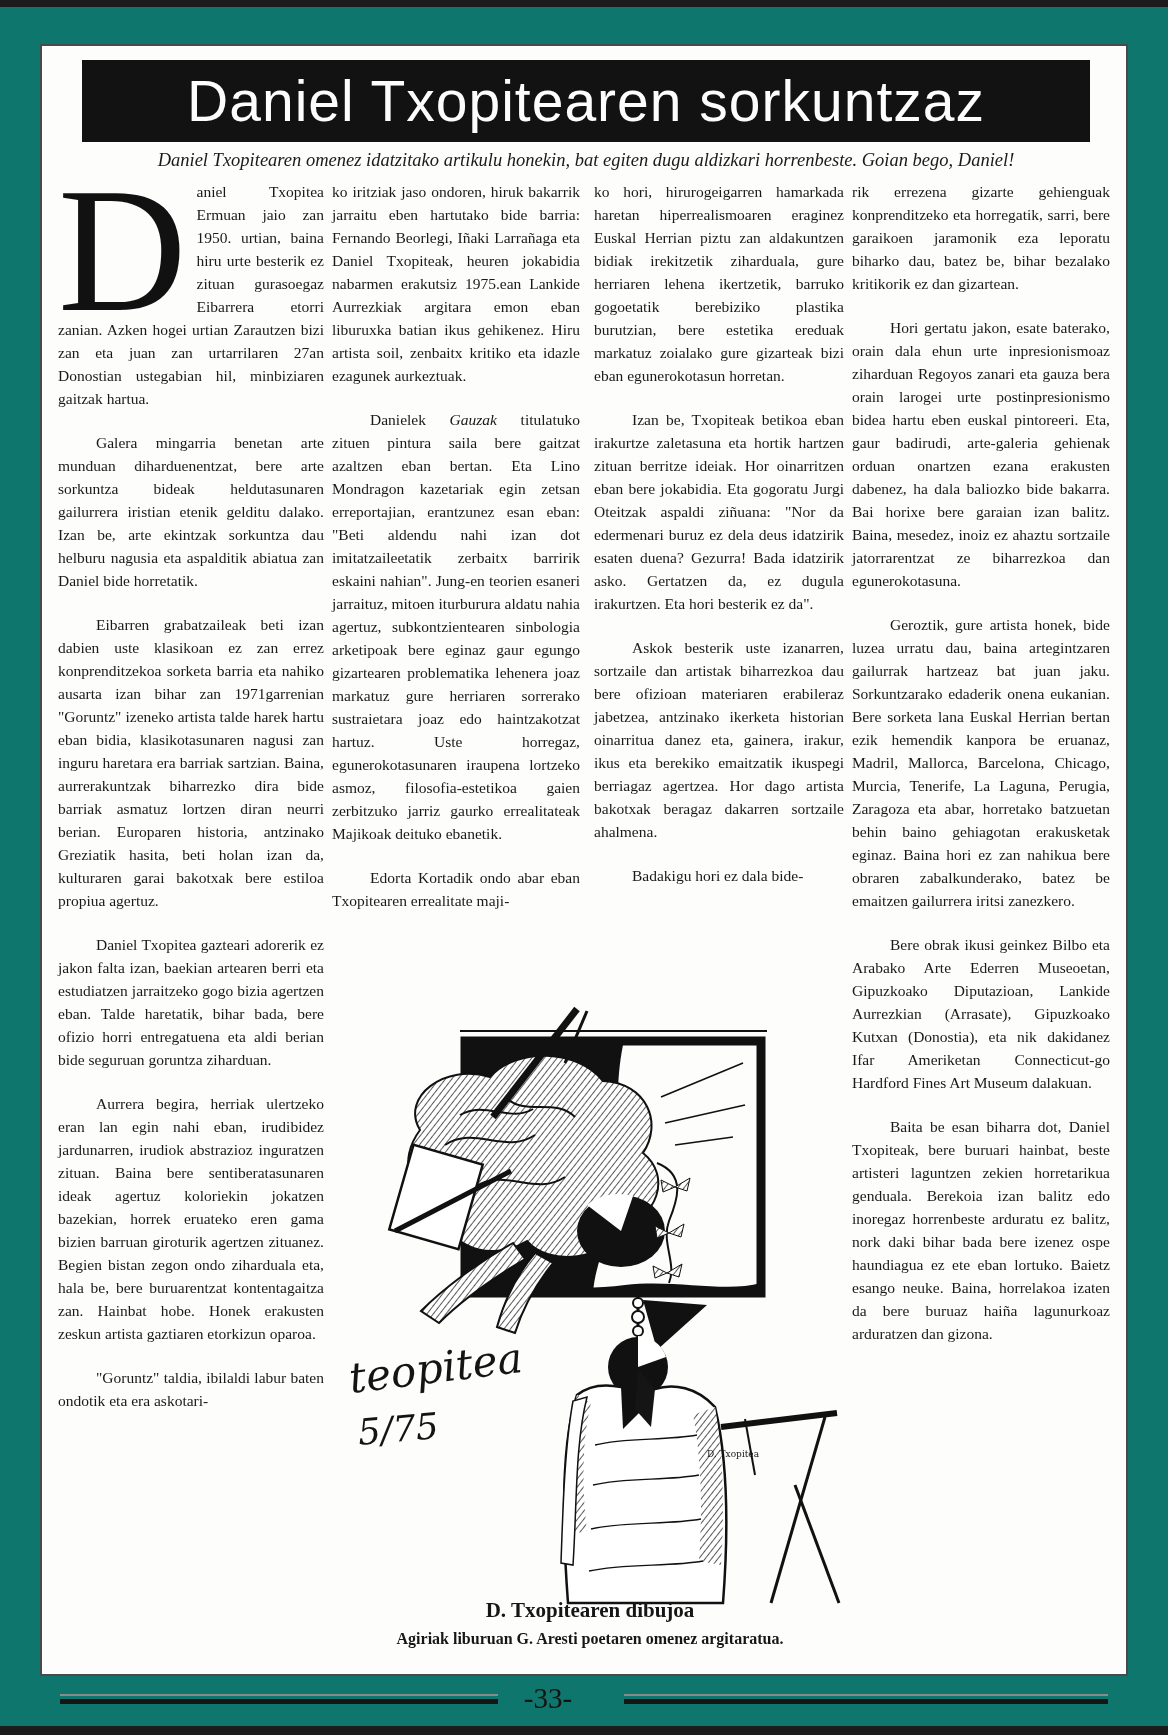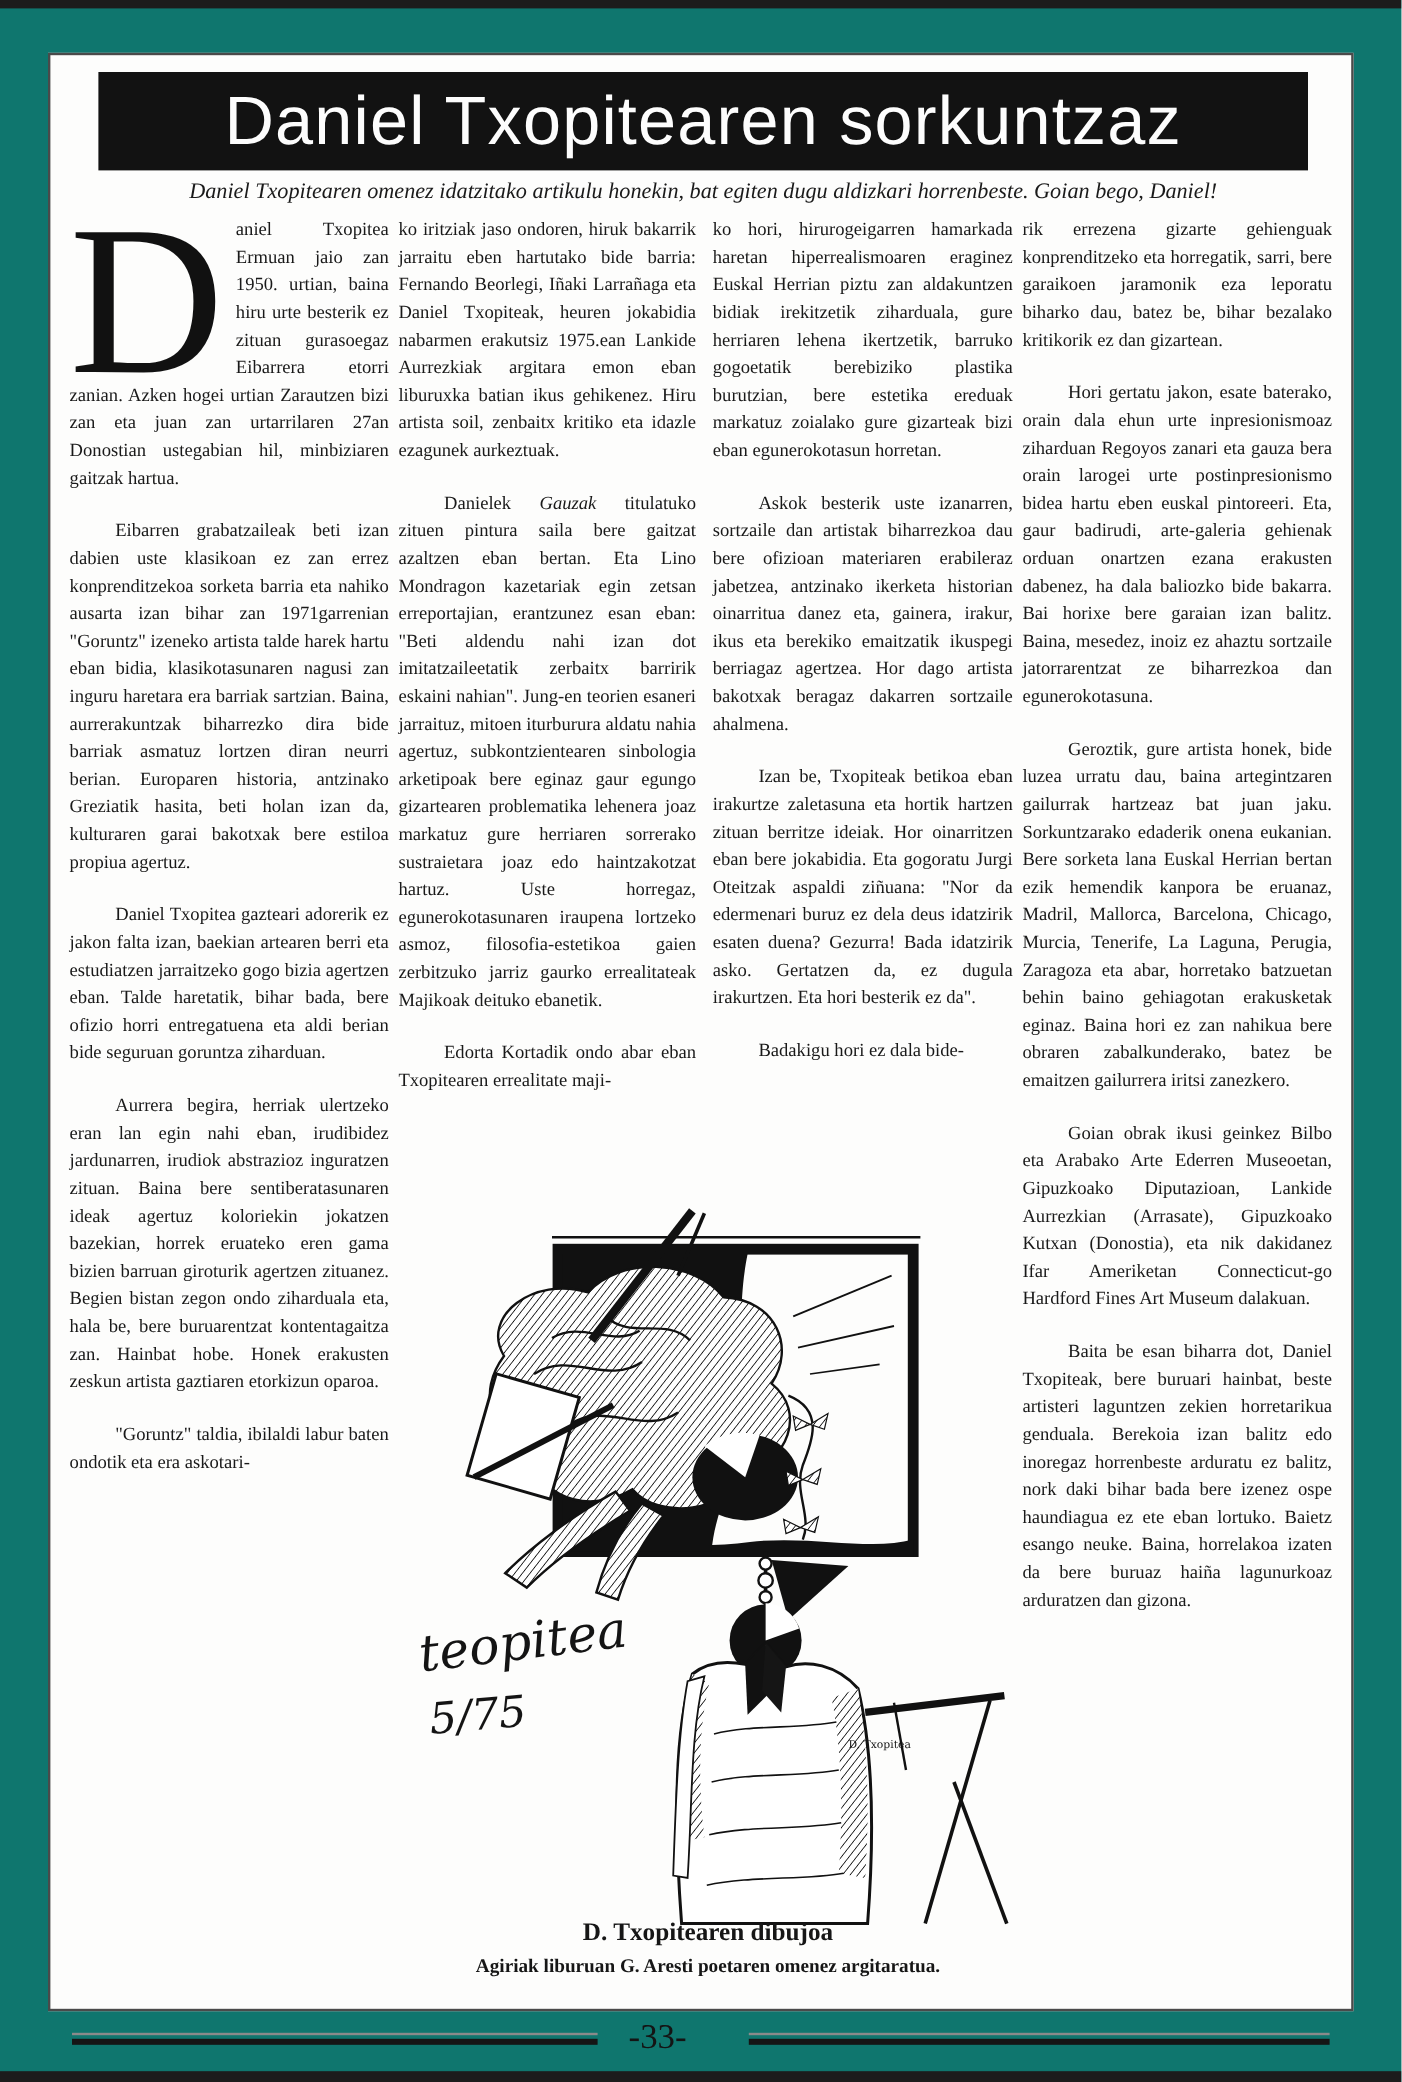--- a/index.html
+++ b/index.html
@@ -63,44 +63,45 @@
   <div class="frame"></div>
 
   <div class="banner">
     <span class="banner-title">Daniel Txopitearen sorkuntzaz</span>
   </div>
 
   <div class="subtitle">Daniel Txopitearen omenez idatzitako artikulu honekin, bat egiten dugu aldizkari horrenbeste. Goian bego, Daniel!</div>
 
   <div class="col" style="left:58px;width:266px;">
     <p class="first"><span class="dropcap">D</span><span>aniel Txopitea Ermuan jaio zan 1950. urtian, baina hiru urte besterik ez zituan gurasoegaz Eibarrera etorri zanian. Azken hogei urtian Zarautzen bizi zan eta juan zan urtarrilaren 27an Donostian ustegabian hil, minbiziaren gaitzak hartua.</span></p>
+    <p>Galera mingarria benetan arte munduan diharduenentzat, bere arte sorkuntza bideak heldutasunaren gailurrera iristian etenik gelditu dalako. Izan be, arte ekintzak sorkuntza dau helburu nagusia eta aspalditik abiatua zan Daniel bide horretatik.</p>
     <p>Eibarren grabatzaileak beti izan dabien uste klasikoan ez zan errez konprenditzekoa sorketa barria eta nahiko ausarta izan bihar zan 1971garrenian "Goruntz" izeneko artista talde harek hartu eban bidia, klasikotasunaren nagusi zan inguru haretara era barriak sartzian. Baina, aurrerakuntzak biharrezko dira bide barriak asmatuz lortzen diran neurri berian. Europaren historia, antzinako Greziatik hasita, beti holan izan da, kulturaren garai bakotxak bere estiloa propiua agertuz.</p>
     <p>Daniel Txopitea gazteari adorerik ez jakon falta izan, baekian artearen berri eta estudiatzen jarraitzeko gogo bizia agertzen eban. Talde haretatik, bihar bada, bere ofizio horri entregatuena eta aldi berian bide seguruan goruntza ziharduan.</p>
     <p>Aurrera begira, herriak ulertzeko eran lan egin nahi eban, irudibidez jardunarren, irudiok abstrazioz inguratzen zituan. Baina bere sentiberatasunaren ideak agertuz koloriekin jokatzen bazekian, horrek eruateko eren gama bizien barruan giroturik agertzen zituanez. Begien bistan zegon ondo ziharduala eta, hala be, bere buruarentzat kontentagaitza zan. Hainbat hobe. Honek erakusten zeskun artista gaztiaren etorkizun oparoa.</p>
     <p>"Goruntz" taldia, ibilaldi labur baten ondotik eta era askotari-</p>
   </div>
 
   <div class="col" style="left:332px;width:248px;">
     <p class="first">ko iritziak jaso ondoren, hiruk bakarrik jarraitu eben hartutako bide barria: Fernando Beorlegi, Iñaki Larrañaga eta Daniel Txopiteak, heuren jokabidia nabarmen erakutsiz 1975.ean Lankide Aurrezkiak argitara emon eban liburuxka batian ikus gehikenez. Hiru artista soil, zenbaitx kritiko eta idazle ezagunek aurkeztuak.</p>
     <p><span>Danielek </span><i>Gauzak</i><span> titulatuko zituen pintura saila bere gaitzat azaltzen eban bertan. Eta Lino Mondragon kazetariak egin zetsan erreportajian, erantzunez esan eban: "Beti aldendu nahi izan dot imitatzaileetatik zerbaitx barririk eskaini nahian". Jung-en teorien esaneri jarraituz, mitoen iturburura aldatu nahia agertuz, subkontzientearen sinbologia arketipoak bere eginaz gaur egungo gizartearen problematika lehenera joaz markatuz gure herriaren sorrerako sustraietara joaz edo haintzakotzat hartuz. Uste horregaz, egunerokotasunaren iraupena lortzeko asmoz, filosofia-estetikoa gaien zerbitzuko jarriz gaurko errealitateak Majikoak deituko ebanetik.</span></p>
     <p>Edorta Kortadik ondo abar eban Txopitearen errealitate maji-</p>
   </div>
 
   <div class="col" style="left:594px;width:250px;">
     <p class="first">ko hori, hirurogeigarren hamarkada haretan hiperrealismoaren eraginez Euskal Herrian piztu zan aldakuntzen bidiak irekitzetik ziharduala, gure herriaren lehena ikertzetik, barruko gogoetatik berebiziko plastika burutzian, bere estetika ereduak markatuz zoialako gure gizarteak bizi eban egunerokotasun horretan.</p>
+    <p>Izan be, Txopiteak betikoa eban irakurtze zaletasuna eta hortik hartzen zituan berritze ideiak. Hor oinarritzen eban bere jokabidia. Eta gogoratu Jurgi Oteitzak aspaldi ziñuana: "Nor da edermenari buruz ez dela deus idatzirik esaten duena? Gezurra! Bada idatzirik asko. Gertatzen da, ez dugula irakurtzen. Eta hori besterik ez da".</p>
     <p>Askok besterik uste izanarren, sortzaile dan artistak biharrezkoa dau bere ofizioan materiaren erabileraz jabetzea, antzinako ikerketa historian oinarritua danez eta, gainera, irakur, ikus eta berekiko emaitzatik ikuspegi berriagaz agertzea. Hor dago artista bakotxak beragaz dakarren sortzaile ahalmena.</p>
-    <p>Izan be, Txopiteak betikoa eban irakurtze zaletasuna eta hortik hartzen zituan berritze ideiak. Hor oinarritzen eban bere jokabidia. Eta gogoratu Jurgi Oteitzak aspaldi ziñuana: "Nor da edermenari buruz ez dela deus idatzirik esaten duena? Gezurra! Bada idatzirik asko. Gertatzen da, ez dugula irakurtzen. Eta hori besterik ez da".</p>
     <p>Badakigu hori ez dala bide-</p>
   </div>
 
   <div class="col" style="left:852px;width:258px;">
     <p class="first">rik errezena gizarte gehienguak konprenditzeko eta horregatik, sarri, bere garaikoen jaramonik eza leporatu biharko dau, batez be, bihar bezalako kritikorik ez dan gizartean.</p>
     <p>Hori gertatu jakon, esate baterako, orain dala ehun urte inpresionismoaz ziharduan Regoyos zanari eta gauza bera orain larogei urte postinpresionismo bidea hartu eben euskal pintoreeri. Eta, gaur badirudi, arte-galeria gehienak orduan onartzen ezana erakusten dabenez, ha dala baliozko bide bakarra. Bai horixe bere garaian izan balitz. Baina, mesedez, inoiz ez ahaztu sortzaile jatorrarentzat ze biharrezkoa dan egunerokotasuna.</p>
     <p>Geroztik, gure artista honek, bide luzea urratu dau, baina artegintzaren gailurrak hartzeaz bat juan jaku. Sorkuntzarako edaderik onena eukanian. Bere sorketa lana Euskal Herrian bertan ezik hemendik kanpora be eruanaz, Madril, Mallorca, Barcelona, Chicago, Murcia, Tenerife, La Laguna, Perugia, Zaragoza eta abar, horretako batzuetan behin baino gehiagotan erakusketak eginaz. Baina hori ez zan nahikua bere obraren zabalkunderako, batez be emaitzen gailurrera iritsi zanezkero.</p>
-    <p>Goian obrak ikusi geinkez Bilbo eta Arabako Arte Ederren Museoetan, Gipuzkoako Diputazioan, Lankide Aurrezkian (Arrasate), Gipuzkoako Kutxan (Donostia), eta nik dakidanez Ifar Ameriketan Connecticut-go Hardford Fines Art Museum dalakuan.</p>
+    <p>Bere obrak ikusi geinkez Bilbo eta Arabako Arte Ederren Museoetan, Gipuzkoako Diputazioan, Lankide Aurrezkian (Arrasate), Gipuzkoako Kutxan (Donostia), eta nik dakidanez Ifar Ameriketan Connecticut-go Hardford Fines Art Museum dalakuan.</p>
     <p>Baita be esan biharra dot, Daniel Txopiteak, bere buruari hainbat, beste artisteri laguntzen zekien horretarikua genduala. Berekoia izan balitz edo inoregaz horrenbeste arduratu ez balitz, nork daki bihar bada bere izenez ospe haundiagua ez ete eban lortuko. Baietz esango neuke. Baina, horrelakoa izaten da bere buruaz haiña lagunurkoaz arduratzen dan gizona.</p>
   </div>
 
   <svg style="position:absolute;left:325px;top:1005px;" width="530" height="600" viewBox="0 0 530 600">
     <defs>
       <pattern id="hatch" width="5" height="5" patternUnits="userSpaceOnUse" patternTransform="rotate(38)">
         <rect width="5" height="5" fill="#ffffff"></rect>
         <line x1="0" y1="0" x2="0" y2="5" stroke="#111" stroke-width="1.4"></line>
       </pattern>
     </defs>

